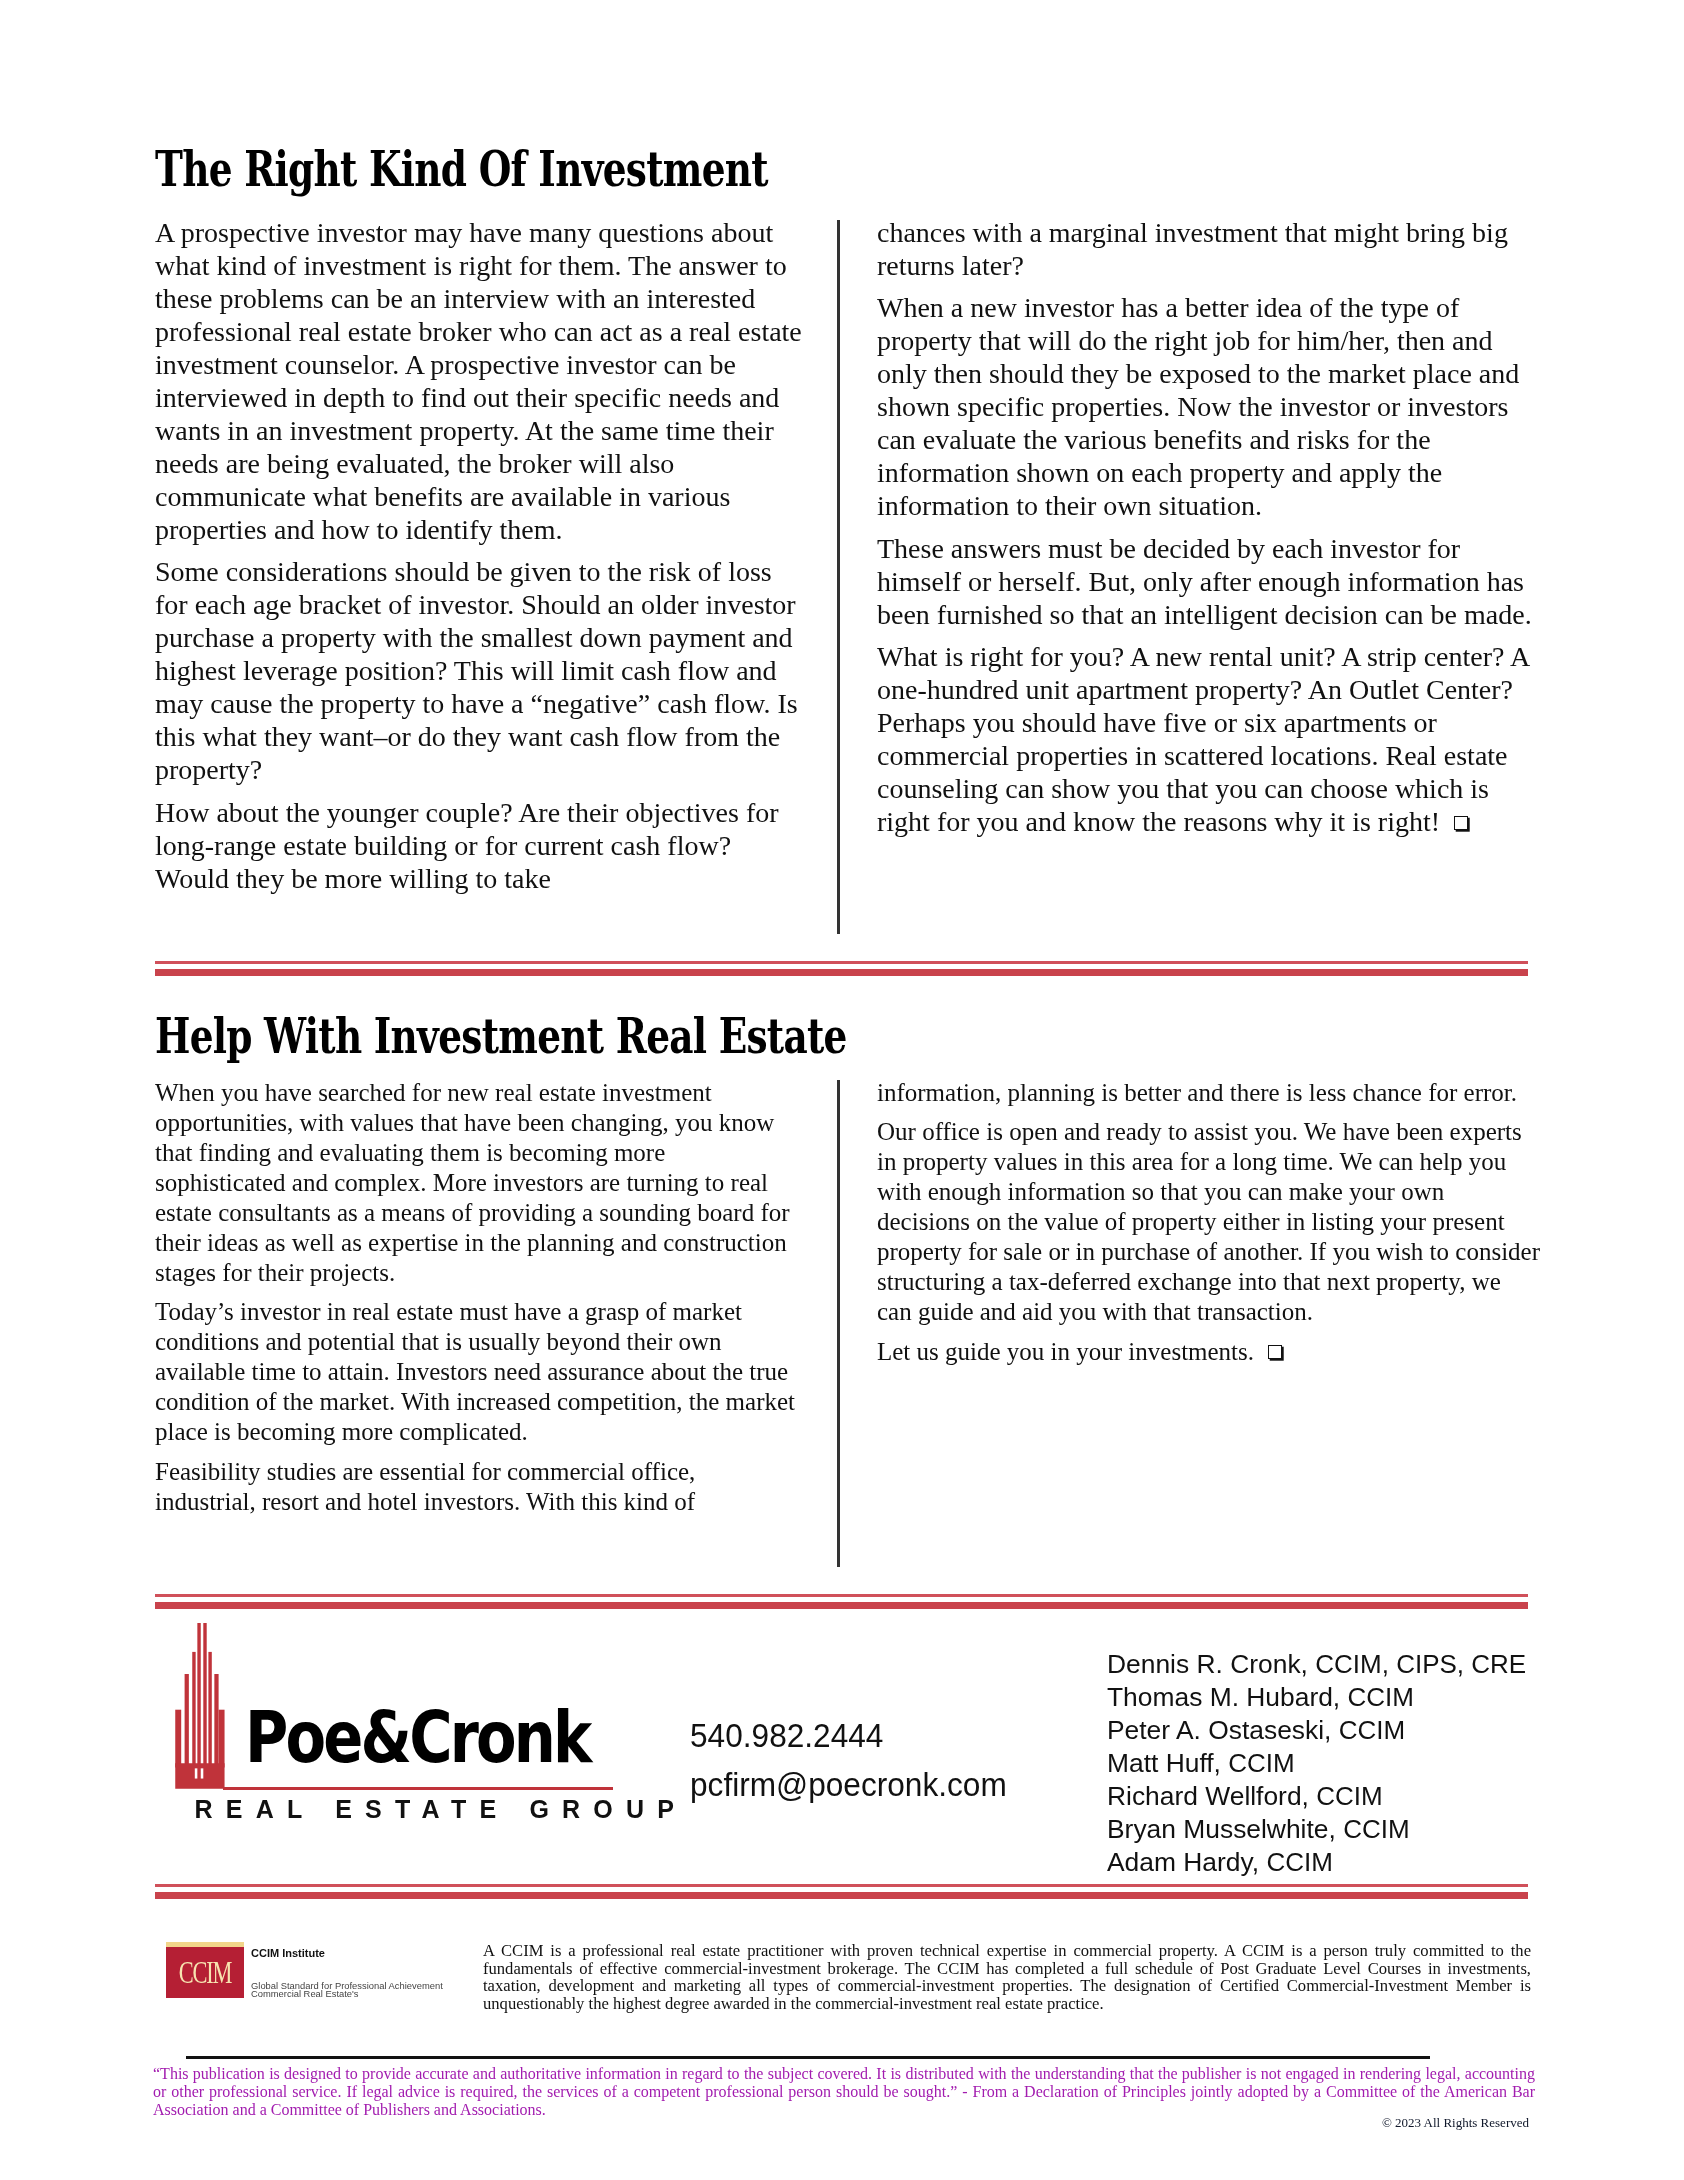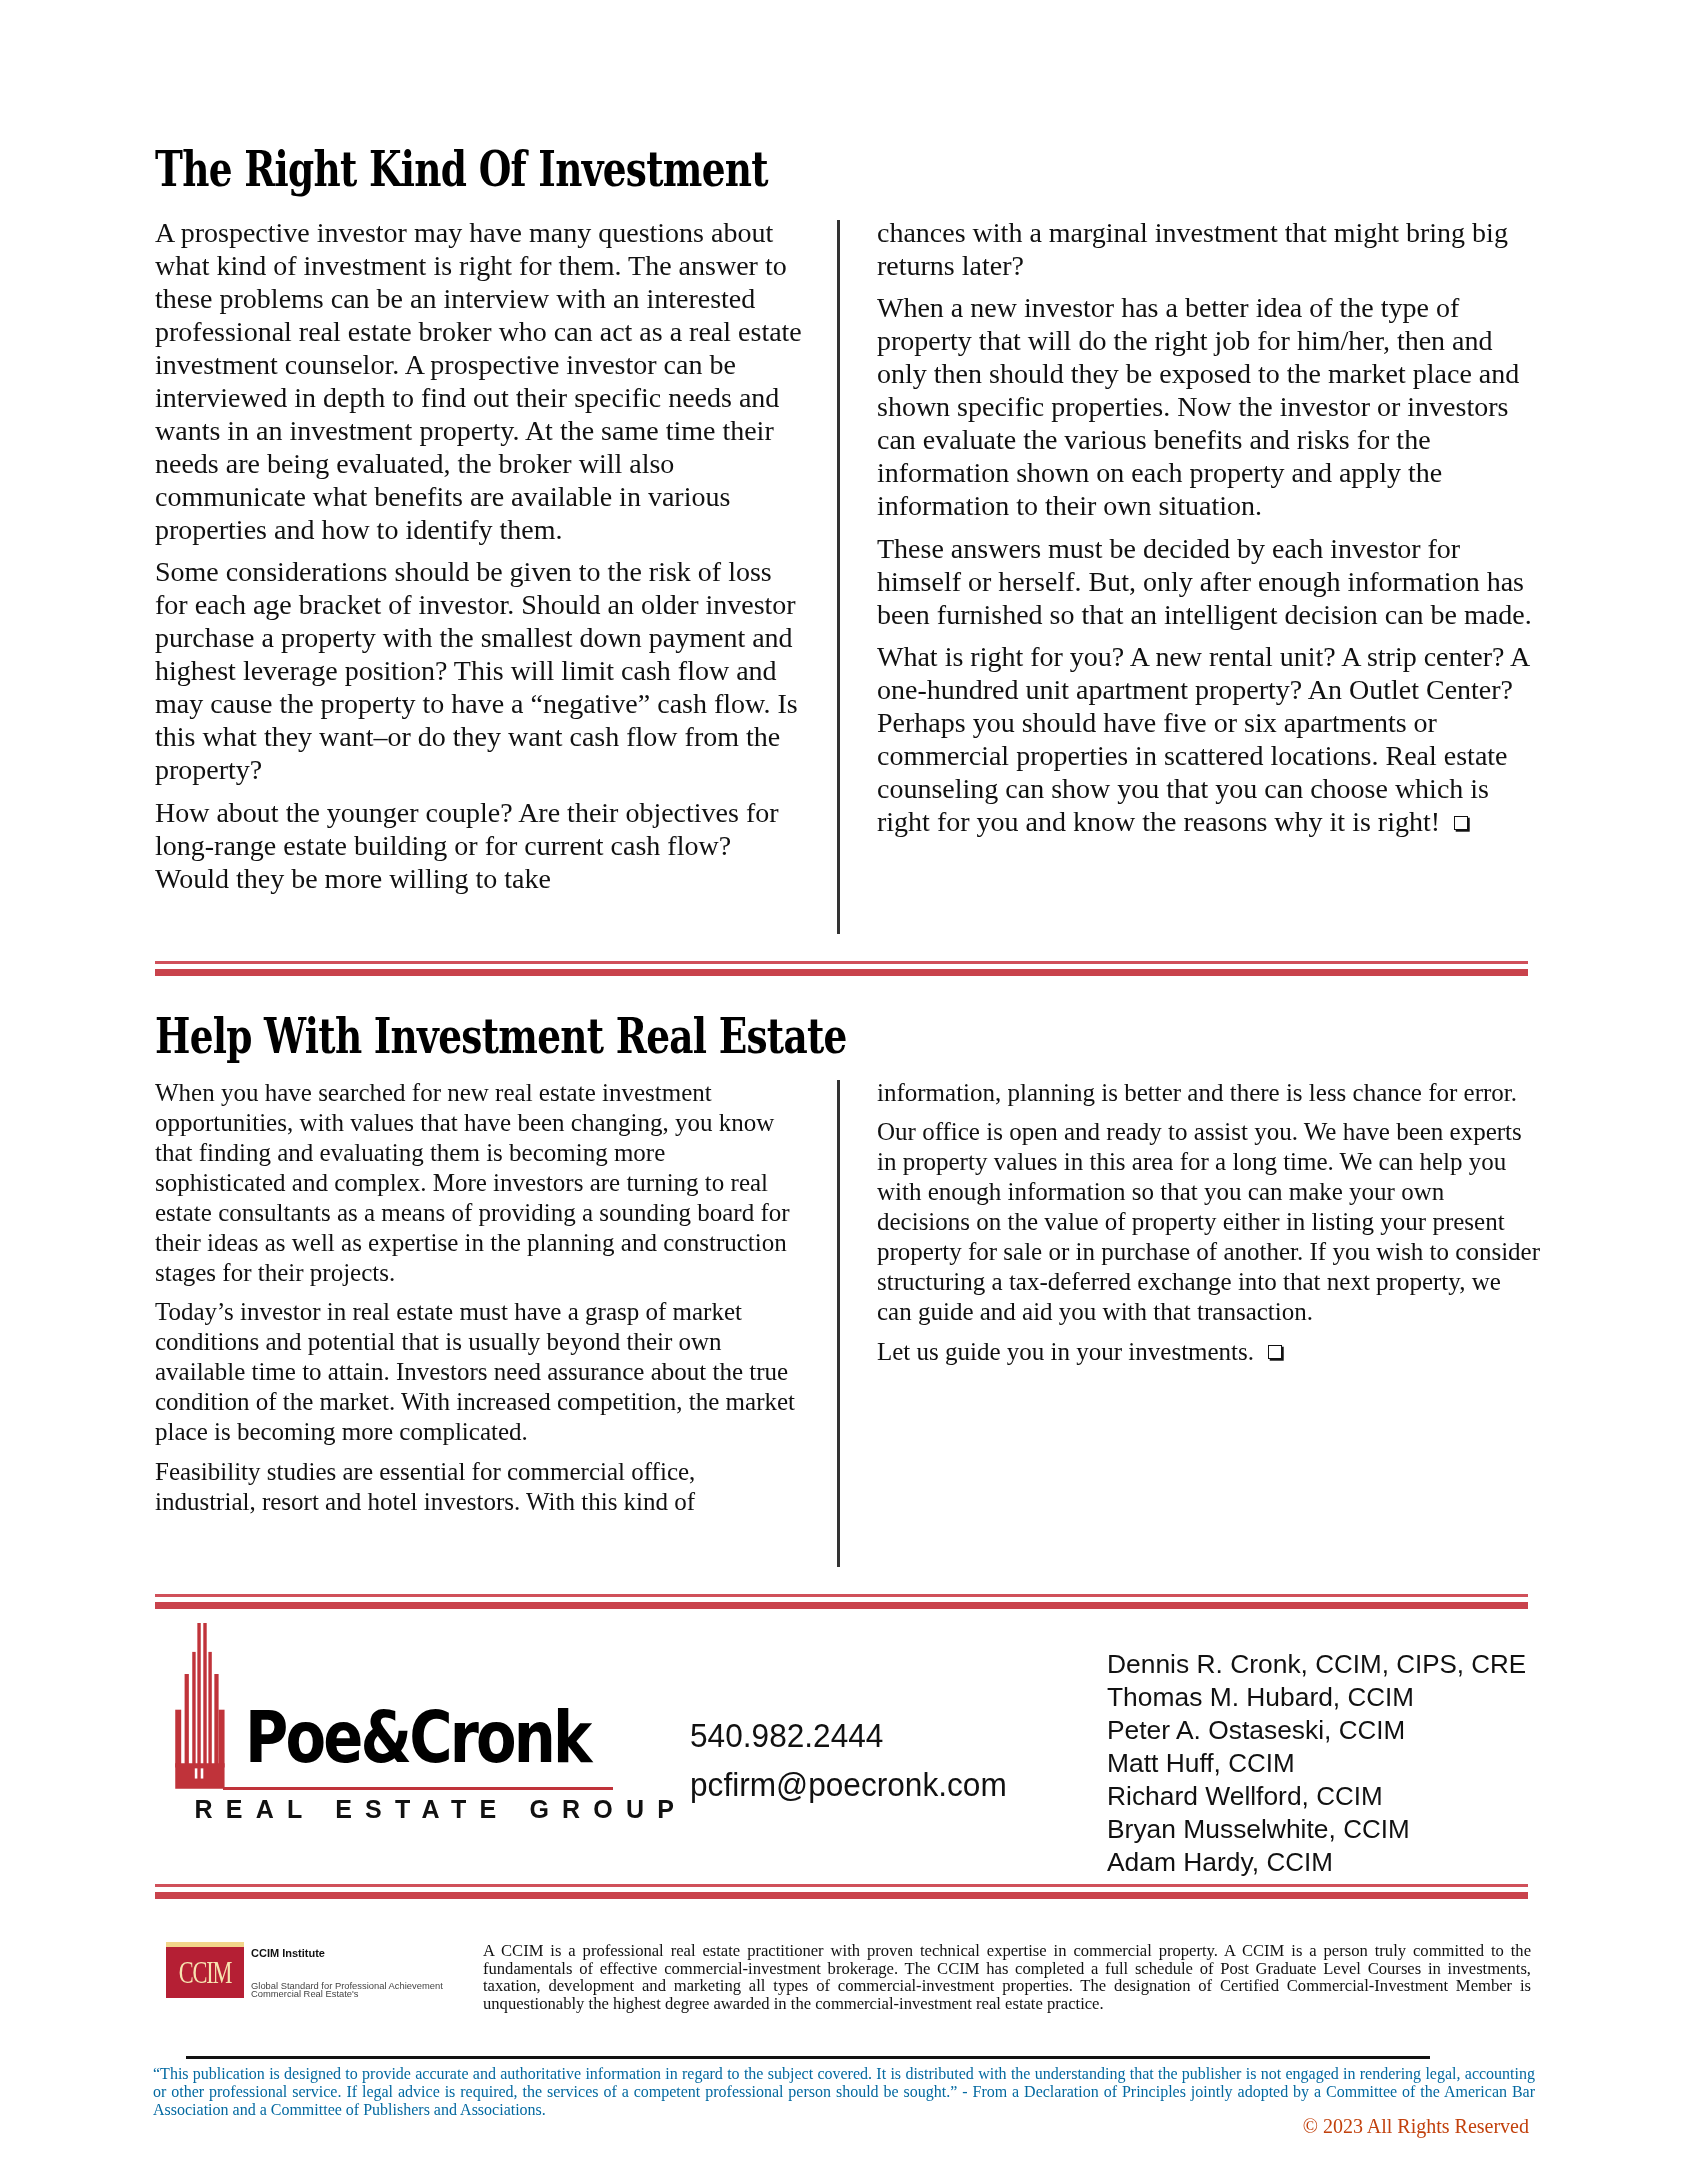--- a/index.html
+++ b/index.html
@@ -42,22 +42,22 @@
 
   .ccim-logo { position:absolute; left:166px; top:1942px; width:273px; height:56px; }
   .ccim-box { position:absolute; left:0; top:0; width:78px; height:56px; background:#b51f34; border-top:5.1px solid #f2d58a; box-sizing:border-box; }
   .ccim-box span { position:absolute; left:0; right:0; top:6.8px; text-align:center; font-family:"Liberation Serif","DejaVu Serif",serif; font-size:32px; color:#f7e3b0; letter-spacing:-1.7px; transform:scaleX(0.7); }
   .ccim-title { position:absolute; left:85px; top:5.1px; font-family:"Liberation Sans","DejaVu Sans",sans-serif; font-weight:bold; font-size:11px; color:#111; white-space:nowrap; }
   .ccim-sub { position:absolute; left:85px; font-family:"Liberation Sans","DejaVu Sans",sans-serif; font-size:9.4px; color:#444; white-space:nowrap; }
 
   .ccim-text { position:absolute; left:483px; top:1942px; width:1048px; font-family:"Liberation Serif","DejaVu Serif",serif; font-size:16.6px; line-height:17.5px; color:#111; text-align:justify; }
 
   .hr-black { position:absolute; left:186px; top:2056px; width:1244px; height:2.6px; background:#111; }
-  .disclaimer { position:absolute; left:153px; top:2065px; width:1382px; font-family:"Liberation Serif","DejaVu Serif",serif; font-size:16px; line-height:18px; color:#0369a1; text-align:justify; }
-  .copyright { position:absolute; right:156px; top:2115px; font-family:"Liberation Serif","DejaVu Serif",serif; font-size:20px; color:#c2410c;text-align:center; }
+  .disclaimer { position:absolute; left:153px; top:2065px; width:1382px; font-family:"Liberation Serif","DejaVu Serif",serif; font-size:16px; line-height:18px; color:#a21caf; text-align:justify; }
+  .copyright { position:absolute; right:156px; top:2115px; font-family:"Liberation Serif","DejaVu Serif",serif; font-size:13px; color:#0f172a;text-align:center; }
 </style>
 </head>
 <body>
 
 <h1 class="headline" style="top:145px;">The Right Kind Of Investment</h1>
 
 <div class="col col-a1">
   <p>A prospective investor may have many questions about what kind of investment is right for them. The answer to these problems can be an interview with an interested professional real estate broker who can act as a real estate investment counselor. A prospective investor can be interviewed in depth to find out their specific needs and wants in an investment property. At the same time their needs are being evaluated, the broker will also communicate what benefits are available in various properties and how to identify them.</p>
   <p>Some considerations should be given to the risk of loss for each age bracket of investor. Should an older investor purchase a property with the smallest down payment and highest leverage position? This will limit cash flow and may cause the property to have a “negative” cash flow. Is this what they want–or do they want cash flow from the property?</p>
   <p>How about the younger couple? Are their objectives for long-range estate building or for current cash flow? Would they be more willing to take</p>

